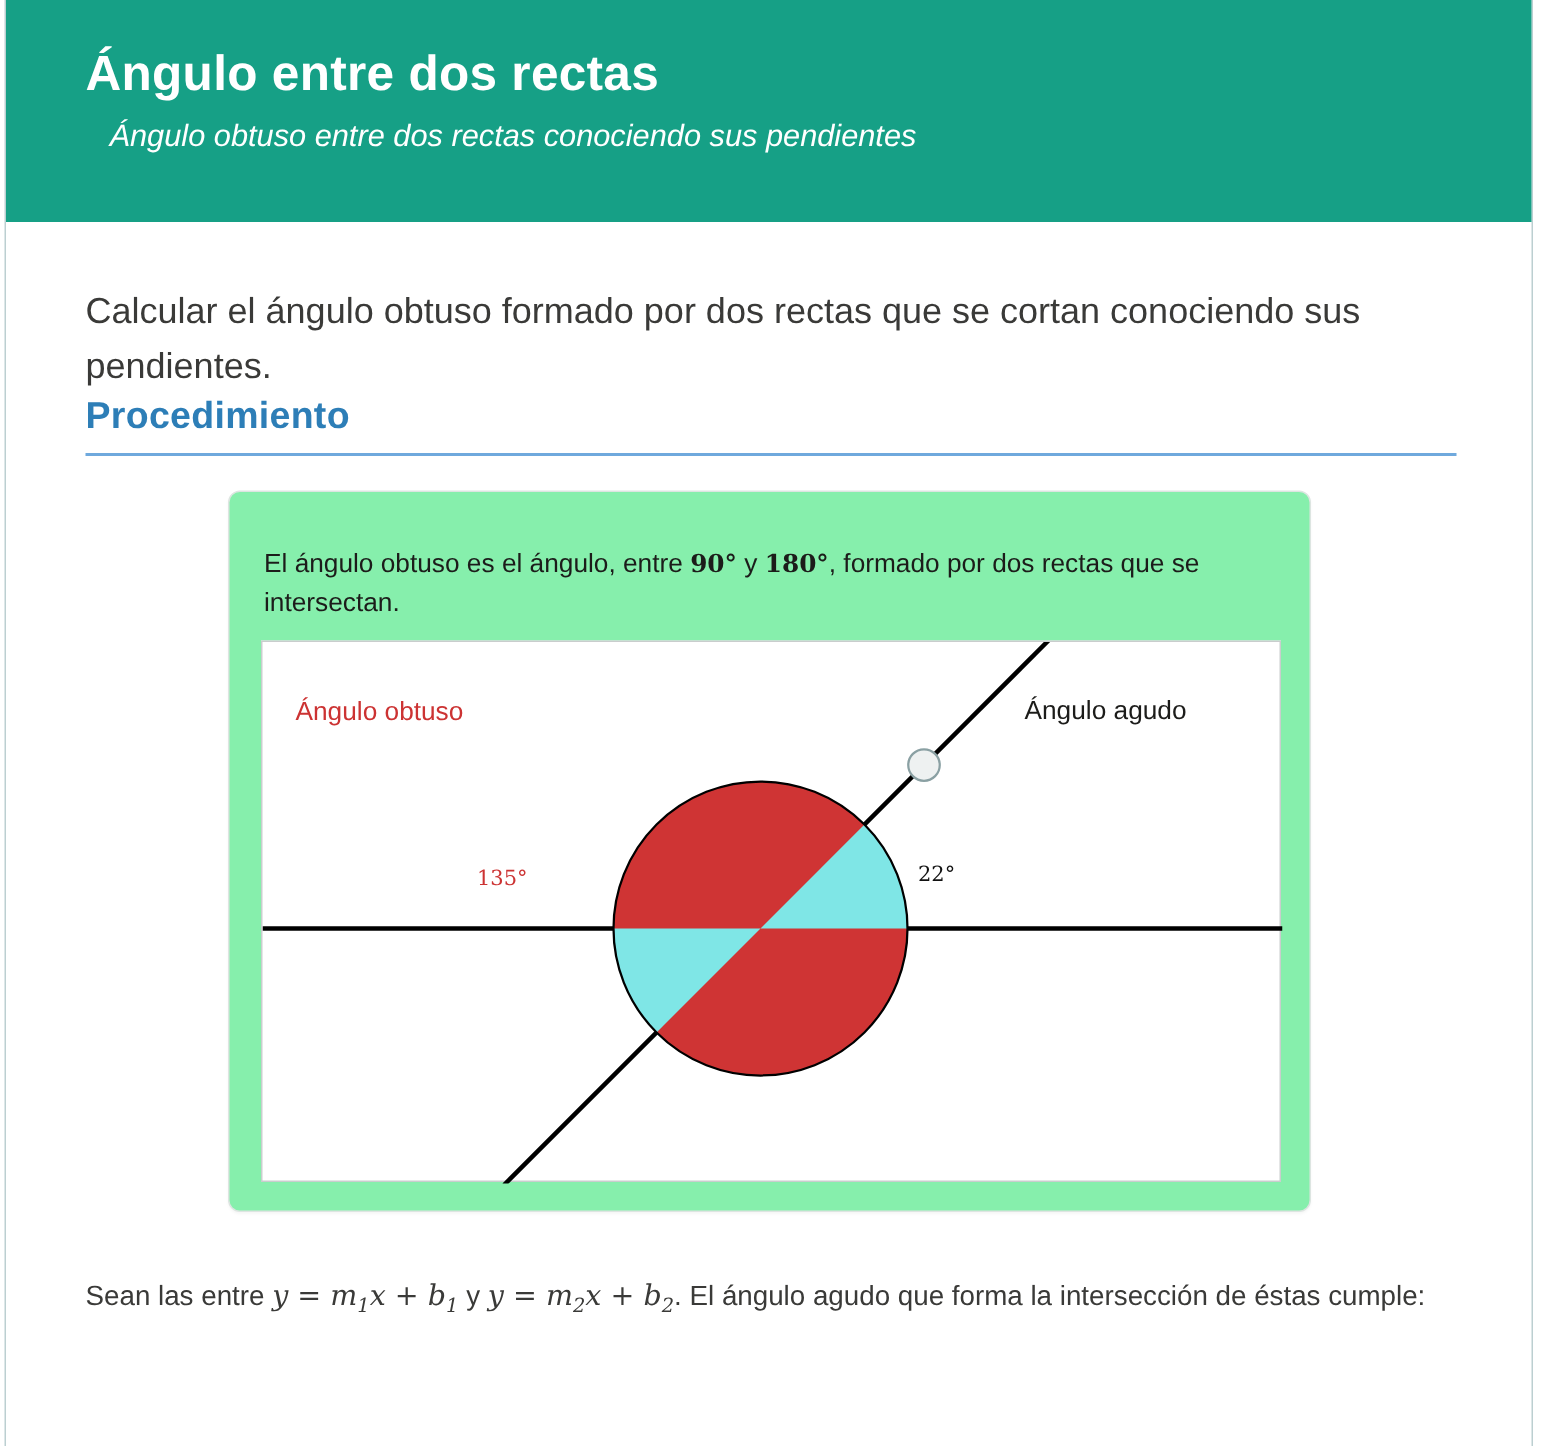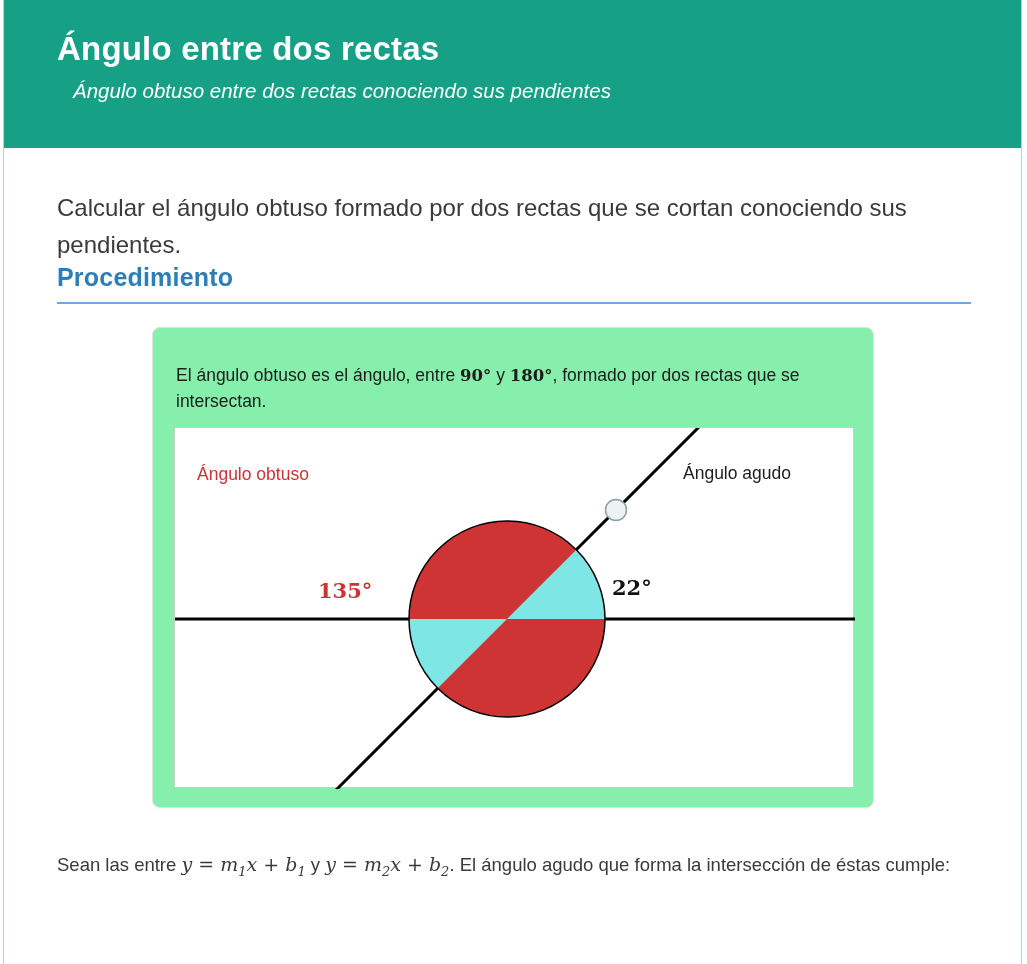--- a/index.html
+++ b/index.html
@@ -58,22 +58,22 @@
   
   .applet{
     position:relative;width:680px;height:361px;background:#fff;
     border:1px solid #c9cdcd;
   }
   .applet svg{position:absolute;left:0;top:0;}
   .applet-label{position:absolute;font-size:17.5px;color:#1c1c1a;white-space:nowrap;}
   .lbl-obtuso{left:22px;top:36px;color:var(--label-red,#cc3333);}
   .lbl-agudo{left:508px;top:19px;color:#1c1c1a;margin-top:16px;}
   .angle-val{
-    position:absolute;font-family:"DejaVu Serif",serif;font-weight:bold;
-    font-size:21px;white-space:nowrap;
+    position:absolute;font-family:"DejaVu Serif",serif;font-weight:normal;
+    font-size:14px;white-space:nowrap;
   }
   .val-135{left:143px;top:150px;color:var(--label-red,#cc3333);}
   .val-45{left:437px;top:147px;color:#111;}
   
   .outro{
     font-size:18.5px;line-height:30px;color:#3a3a38;margin:41px 0 0;max-width:920px;
   }
   .mi{font-family:"DejaVu Serif",serif;font-style:italic;font-size:19px;text-align:center;}
   .mi sub{font-size:13px;font-style:italic;}
 </style>

